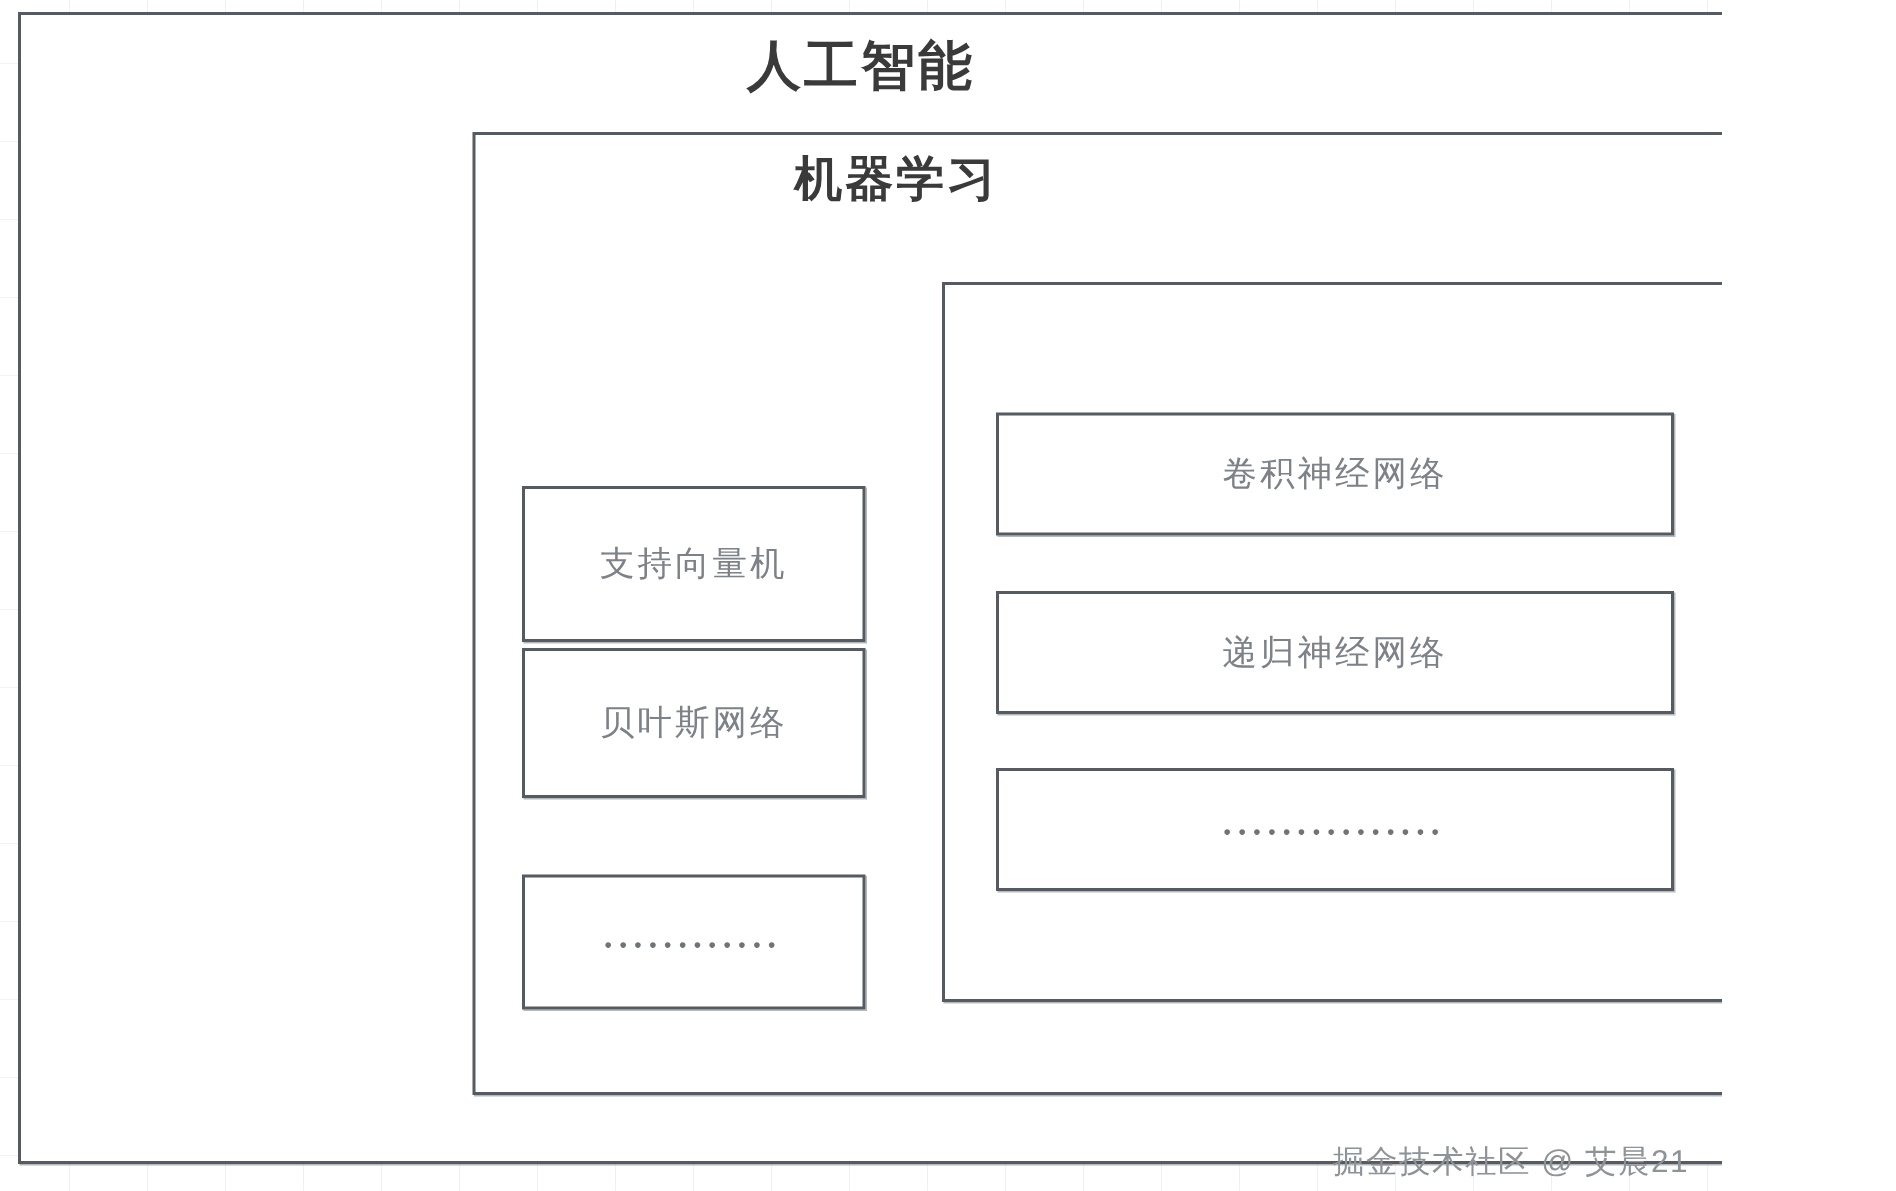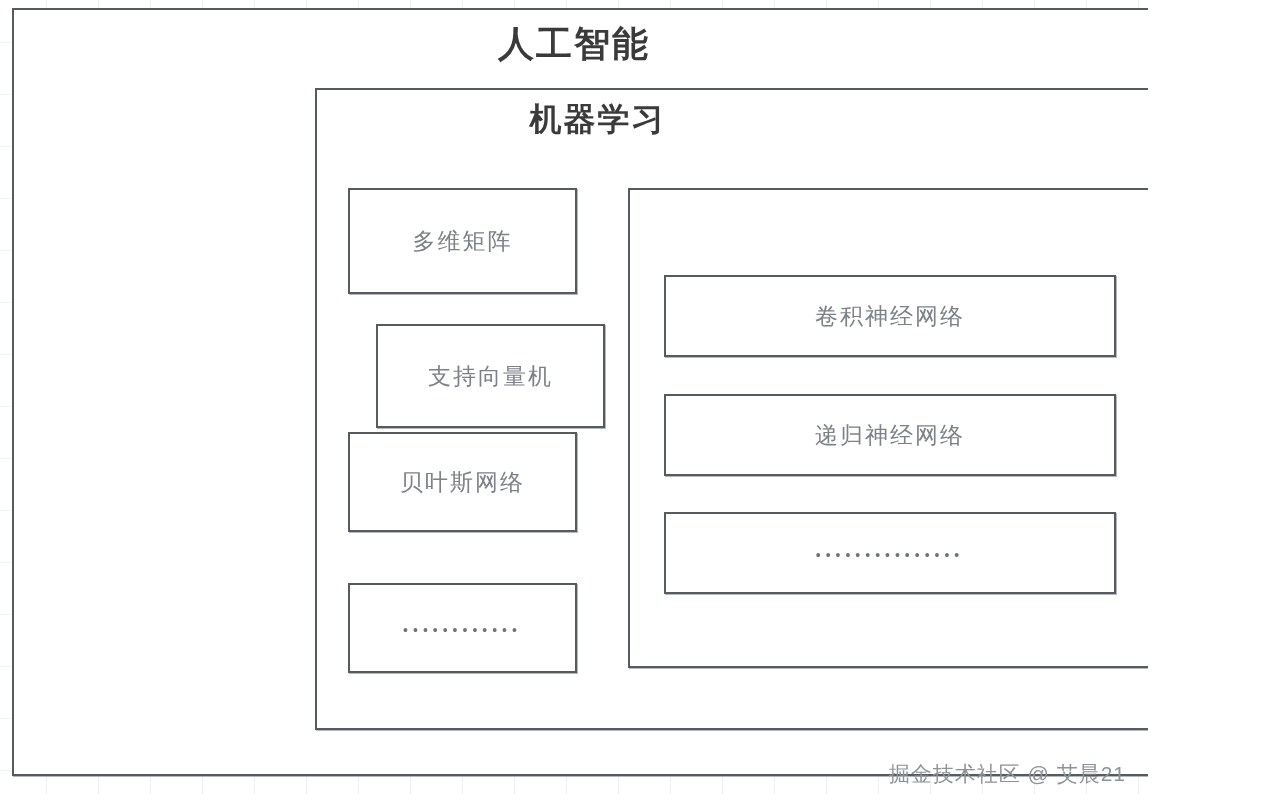--- a/index.html
+++ b/index.html
@@ -66,21 +66,21 @@
   
   #manual-box { left: 55px; top: 88px; width: 240px; height: 642px; }
   #manual-label { font-size: 24px; }
 
   
   #ml-box { left: 315px; top: 88px; width: 865px; height: 642px; }
   #ml-title { top: 98px; font-size: 32px; padding-left: 47px; }
 
   
   #ml-leaf-0 { left: 348px; top: 188px; width: 229px; height: 106px; }
-  #ml-leaf-1 { left: 348px; top: 324px; width: 229px; height: 104px; margin-left: 28px; }
+  #ml-leaf-1 { left: 348px; top: 324px; width: 229px; height: 104px; }
   #ml-leaf-2 { left: 348px; top: 432px; width: 229px; height: 100px; }
   #ml-leaf-3 { left: 348px; top: 583px; width: 229px; height: 90px; }
 
   
   #dl-box { left: 628px; top: 188px; width: 525px; height: 480px; }
   #dl-title { top: 198px; font-size: 30px; }
 
   #dl-leaf-0 { left: 664px; top: 275px; width: 452px; height: 82px; }
   #dl-leaf-1 { left: 664px; top: 394px; width: 452px; height: 82px; }
   #dl-leaf-2 { left: 664px; top: 512px; width: 452px; height: 82px; }
@@ -101,23 +101,20 @@
 
 <div id="canvas">
 
   <div class="box" id="ai-box"></div>
   <div class="title" id="ai-title">人工智能</div>
 
 
   <div class="box" id="ml-box"></div>
   <div class="title" id="ml-title">机器学习</div>
 
-  <div class="box" id="ml-leaf-0">
-    <div class="leaf-label">多维矩阵</div>
-  </div>
   <div class="box" id="ml-leaf-1">
     <div class="leaf-label">支持向量机</div>
   </div>
   <div class="box" id="ml-leaf-2">
     <div class="leaf-label">贝叶斯网络</div>
   </div>
   <div class="box" id="ml-leaf-3">
     <div class="leaf-label dots">••••••••••••</div>
   </div>
 

